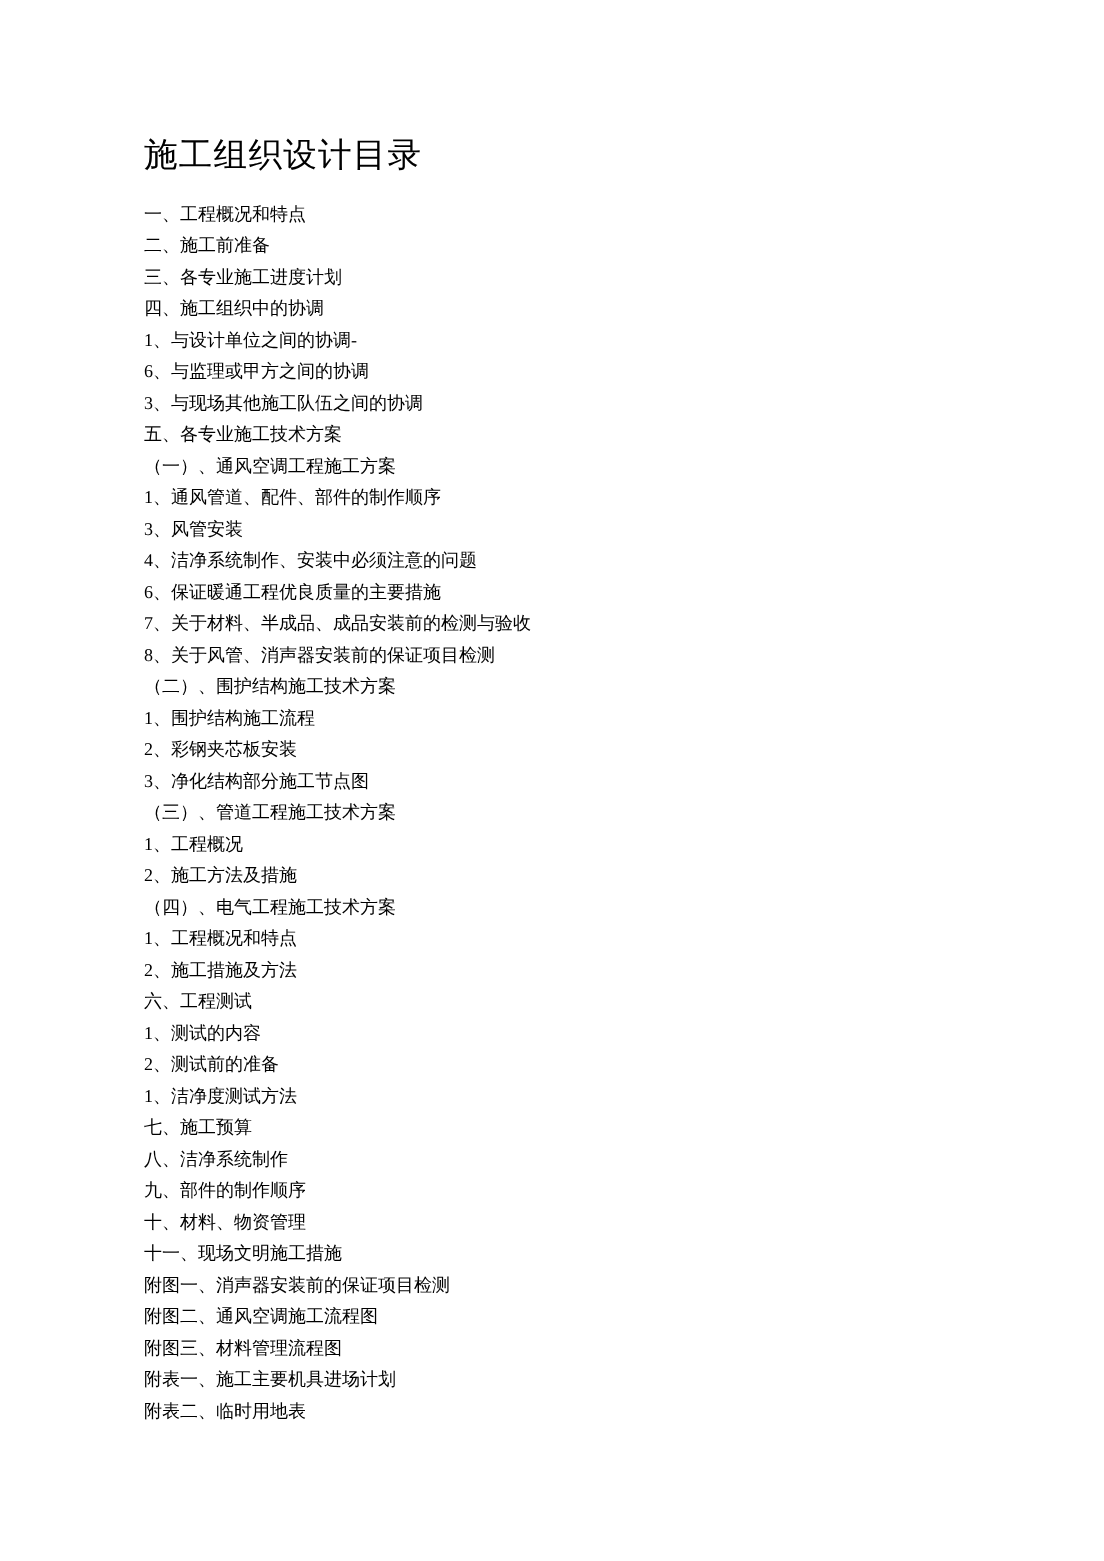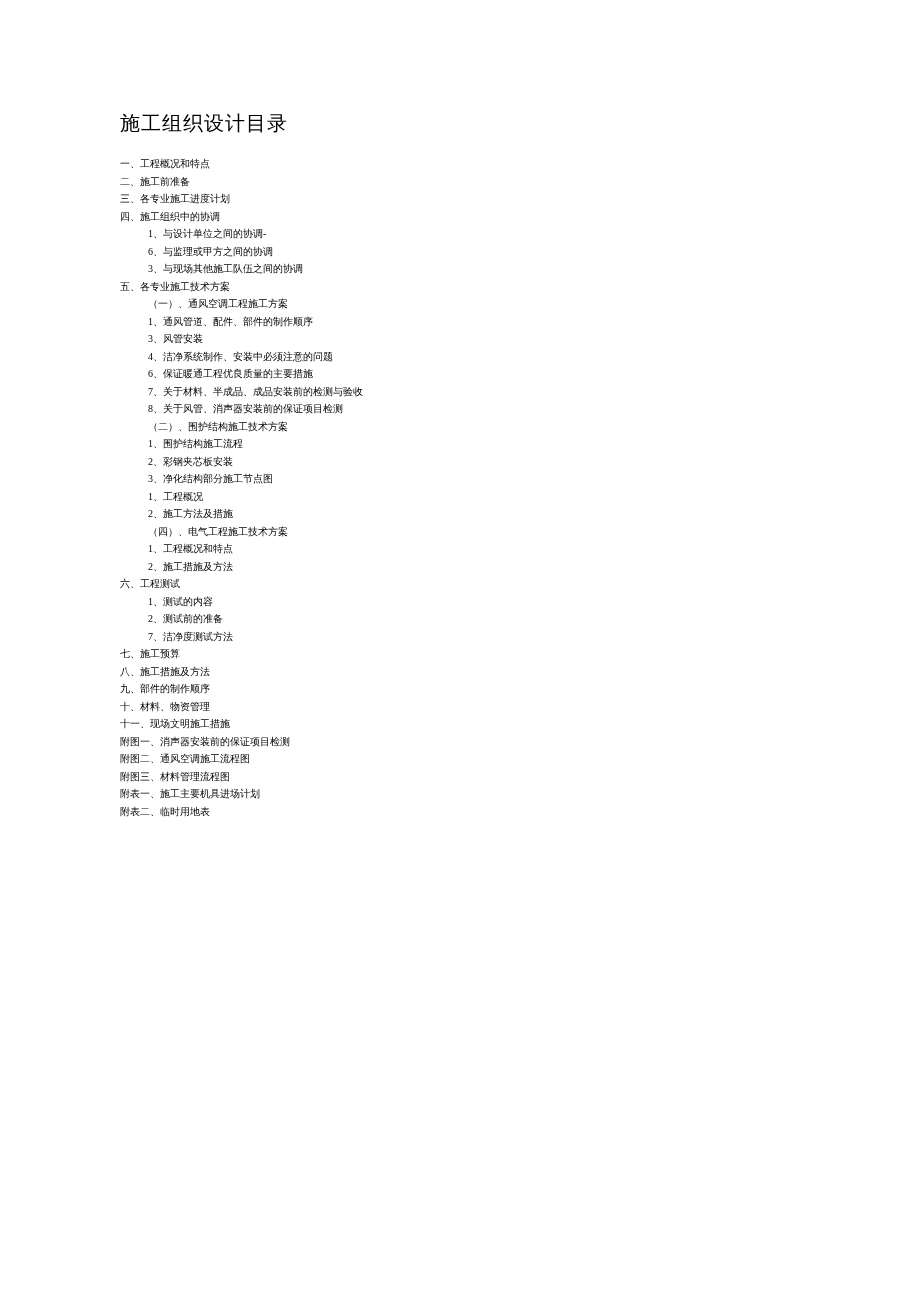--- a/index.html
+++ b/index.html
@@ -9,34 +9,33 @@
     }
     body {
       background: #ffffff;
       font-family: "SimSun", "宋体", serif;
       width: 920px;
       height: 1301px;
       padding: 110px 120px 60px 120px;
       color: #000000;
     }
     .title {
-      font-size: 20px;
+      font-size: 28px;
       font-weight: normal;
       margin-bottom: 18px;
       letter-spacing: 1px;
     }
     .toc {
-      font-size: 10px;
+      font-size: 15px;
       line-height: 1.75;
     }
     .level-0 {
       margin-left: 0;
     }
     .level-1 {
-      margin-left: 28px;
     }
   </style>
 </head>
 <body>
 
 <h1 class="title">施工组织设计目录</h1>
 
 <div class="toc" id="toc-container">
     <div class="level-0">一、工程概况和特点</div>
     <div class="level-0">二、施工前准备</div>
@@ -50,31 +49,32 @@
     <div class="level-1">1、通风管道、配件、部件的制作顺序</div>
     <div class="level-1">3、风管安装</div>
     <div class="level-1">4、洁净系统制作、安装中必须注意的问题</div>
     <div class="level-1">6、保证暖通工程优良质量的主要措施</div>
     <div class="level-1">7、关于材料、半成品、成品安装前的检测与验收</div>
     <div class="level-1">8、关于风管、消声器安装前的保证项目检测</div>
     <div class="level-1">（二）、围护结构施工技术方案</div>
     <div class="level-1">1、围护结构施工流程</div>
     <div class="level-1">2、彩钢夹芯板安装</div>
     <div class="level-1">3、净化结构部分施工节点图</div>
+    <div class="level-1">（三）、管道工程施工技术方案</div>
     <div class="level-1">1、工程概况</div>
     <div class="level-1">2、施工方法及措施</div>
     <div class="level-1">（四）、电气工程施工技术方案</div>
     <div class="level-1">1、工程概况和特点</div>
     <div class="level-1">2、施工措施及方法</div>
     <div class="level-0">六、工程测试</div>
     <div class="level-1">1、测试的内容</div>
     <div class="level-1">2、测试前的准备</div>
-    <div class="level-1">7、洁净度测试方法</div>
+    <div class="level-1">1、洁净度测试方法</div>
     <div class="level-0">七、施工预算</div>
-    <div class="level-0">八、施工措施及方法</div>
+    <div class="level-0">八、洁净系统制作</div>
     <div class="level-0">九、部件的制作顺序</div>
     <div class="level-0">十、材料、物资管理</div>
     <div class="level-0">十一、现场文明施工措施</div>
     <div class="level-0">附图一、消声器安装前的保证项目检测</div>
     <div class="level-0">附图二、通风空调施工流程图</div>
     <div class="level-0">附图三、材料管理流程图</div>
     <div class="level-0">附表一、施工主要机具进场计划</div>
     <div class="level-0">附表二、临时用地表</div>
   </div>
 

